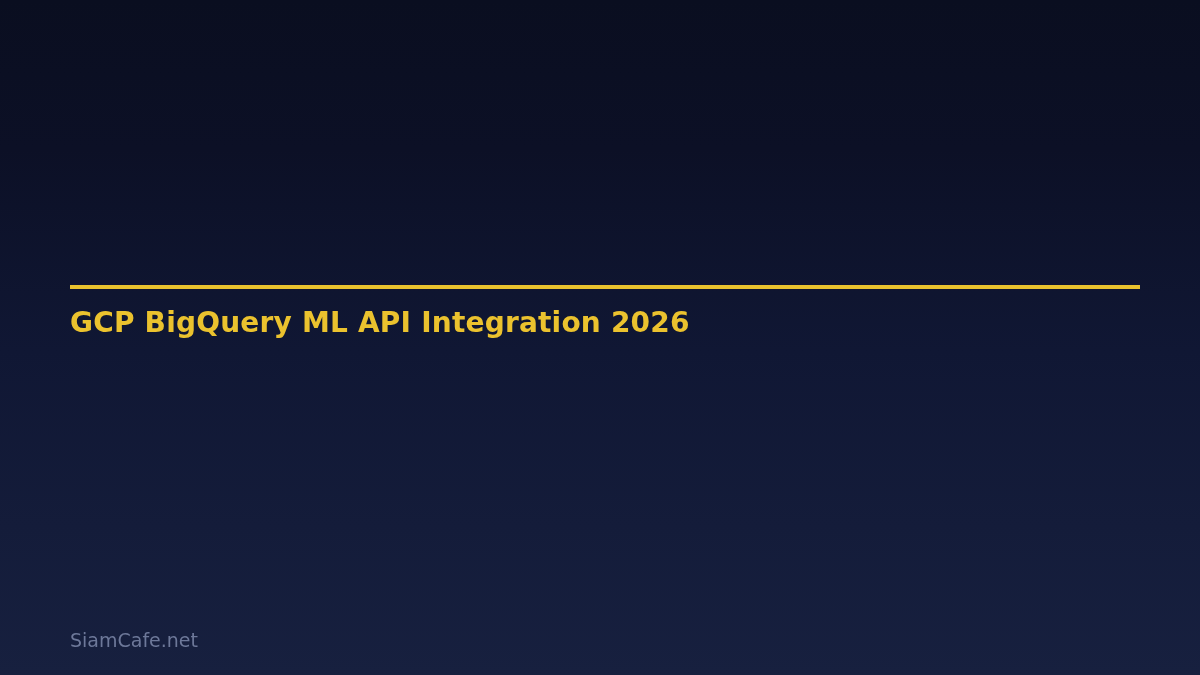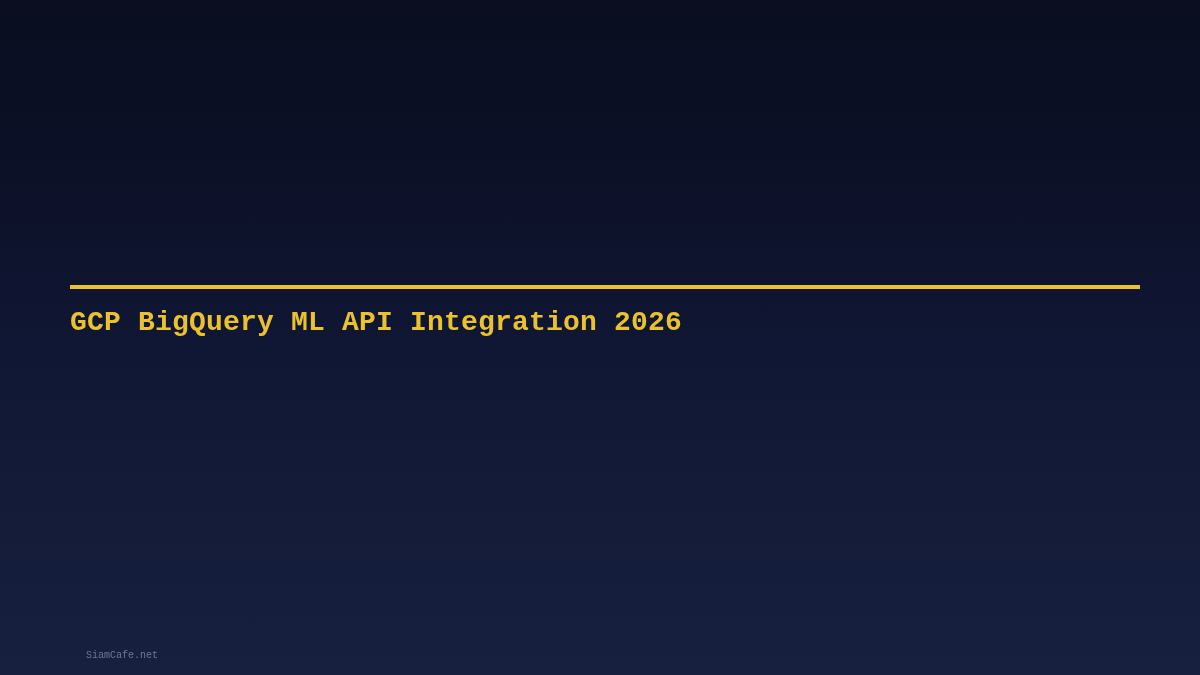--- a/index.html
+++ b/index.html
@@ -20,21 +20,20 @@
     width: 1200px;
     height: 675px;
     box-sizing: border-box;
     background: linear-gradient(180deg,
                 #0a0e20 0%,
                 #0c1026 22%,
                 #101734 52%,
                 #141c3a 78%,
                 #17203f 100%);
     overflow: hidden;
-    font-family: Liberation Mono, monospace;
   }
 
   
   .accent-rule {
     position: absolute;
     left: 70px;
     top: 285px;
     width: 1070px;
     height: 4px;
     background: #e9c22e;
@@ -52,22 +51,22 @@
     letter-spacing: 0.2px;
     color: #ebc22e;
     white-space: nowrap;
   }
 
   
   .footer-watermark {
     position: absolute;
     left: 70px;
     top: 630px;
-    margin: 16px;
-    font-size: 10px;
+    margin: 0;
+    font-size: 19px;
     font-weight: normal;
     line-height: 20px;
     color: #6d7899;
     white-space: nowrap;
   }
 </style>
 </head>
 <body>
 
 <div class="slide">

